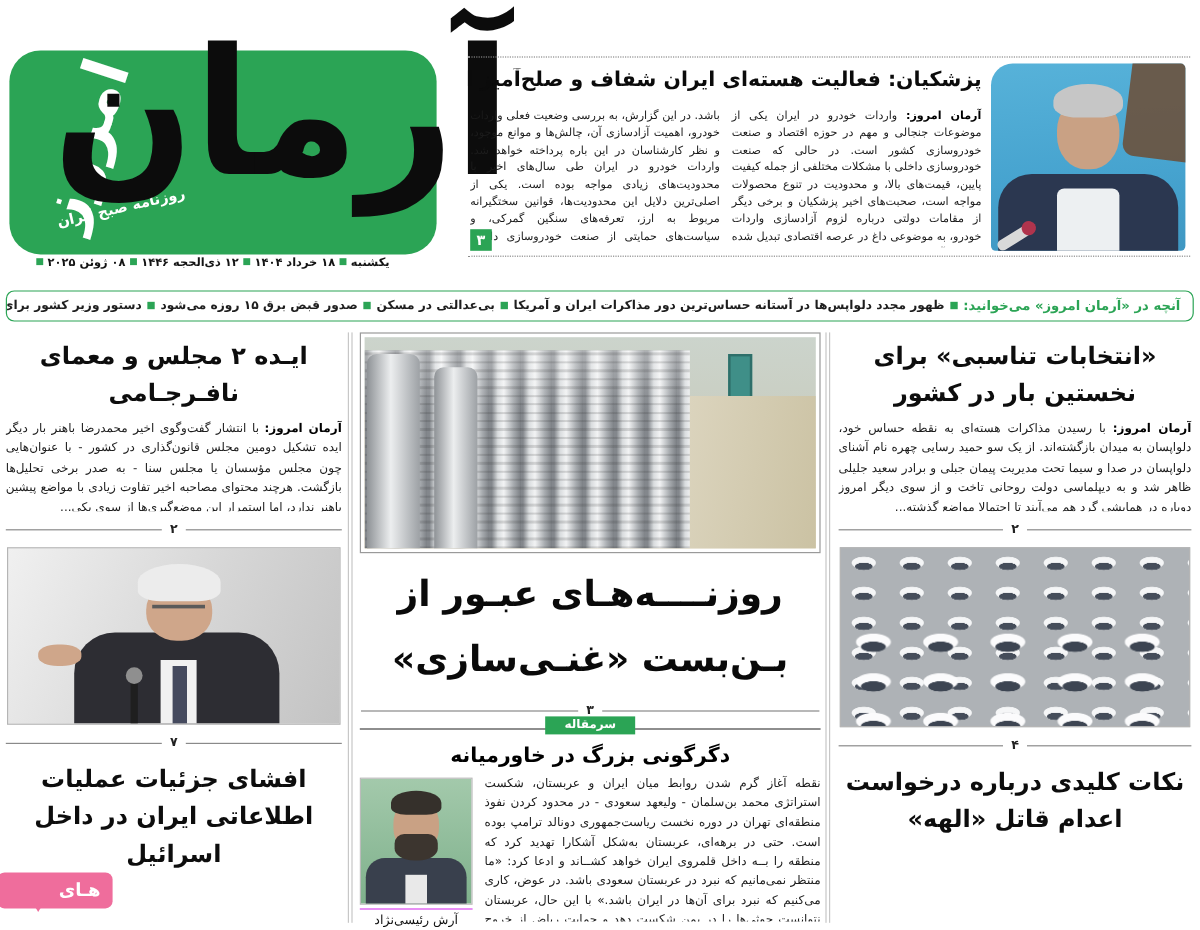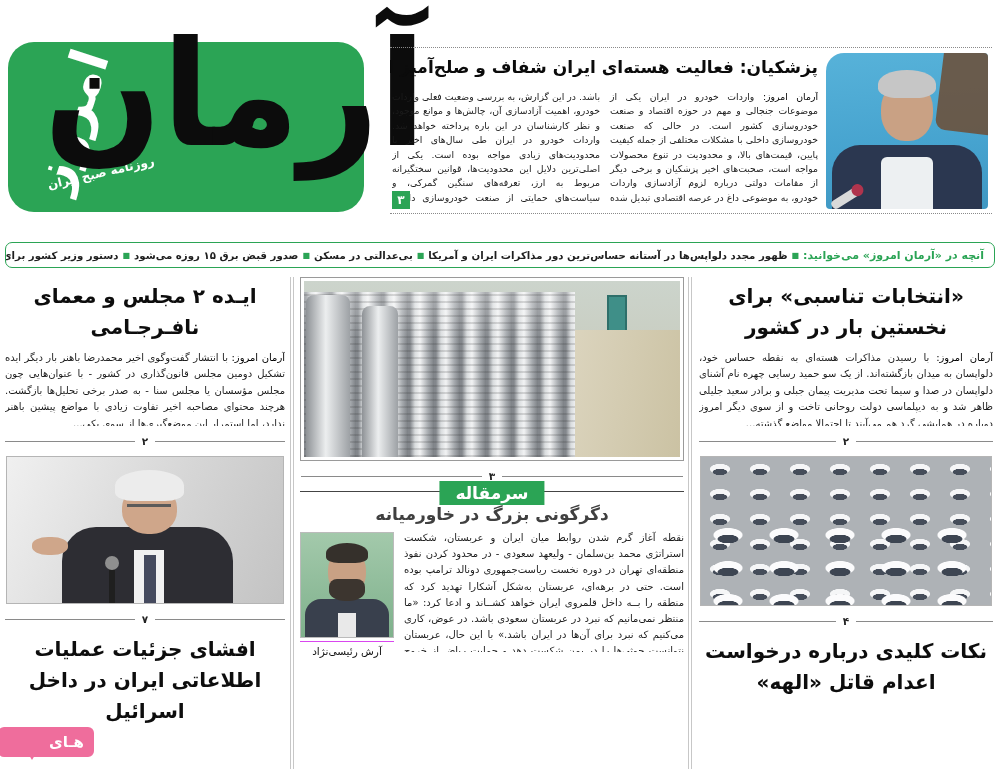--- a/index.html
+++ b/index.html
@@ -15,21 +15,21 @@
               font-size:138px; font-weight:bold; color:#0c0c0c; letter-spacing:-4px; transform:scaleY(1.06);}
   .mast-sub{position:absolute; left:10px; top:60px; width:120px; height:120px; display:flex; align-items:center; justify-content:center;
             transform:rotate(-72deg); color:#fff; font-size:52px; font-weight:bold;}
   .mast-tag{position:absolute; left:26px; top:166px; width:150px; color:#fff; font-size:12px; font-weight:bold; transform:rotate(-13deg); text-align:center;}
 
   
   .lead{position:absolute; left:390px; top:47px; width:602px; height:167px; border-top:1px dotted #8a8a8a; border-bottom:1px dotted #8a8a8a;}
   .lead-h{position:absolute; left:0; top:9px; width:428px; font-size:17px; font-weight:bold; color:#0b0b0b; text-align:center; white-space:nowrap; overflow:hidden;}
   .lead-cols{position:absolute; left:2px; top:42px; width:426px; height:116px; display:flex; gap:10px; overflow:hidden;}
   .lead-cols p{flex:1; font-size:9.3px; line-height:1.55; text-align:justify; color:#1b1b1b;}
-  .srclbl{font-weight:normal; color:#000;}
+  .srclbl{font-weight:bold; color:#000;}
   .lead-badge{position:absolute; left:2px; bottom:4px; width:18px; height:18px; background:var(--green); color:#fff; font-size:12px; font-weight:bold; display:flex; align-items:center; justify-content:center;}
   .lead-photo{position:absolute; left:436px; top:5px; width:162px; height:156px; border-radius:18px 4px 4px 4px; overflow:hidden;
               background:linear-gradient(175deg,#57b2d9 0%,#46a3cf 60%,#3f97c2 100%);}
   .pz-chair{position:absolute; top:-12px; right:-16px; width:64px; height:92px; background:#6d4c34; border-radius:10px; transform:rotate(7deg); opacity:.85;}
   .pz-suit{position:absolute; bottom:-8px; left:50%; transform:translateX(-50%); width:150px; height:72px; background:#2b3750; border-radius:28px 28px 0 0;}
   .pz-shirt{position:absolute; bottom:-4px; left:50%; transform:translateX(-50%); width:52px; height:56px; background:#edf0f2; border-radius:6px 6px 0 0;}
   .pz-face{position:absolute; top:28px; left:50%; transform:translateX(-50%); width:52px; height:60px; background:#c9a184; border-radius:46%;}
   .pz-hair{position:absolute; top:17px; left:50%; transform:translateX(-50%); width:58px; height:28px; background:#c6c6c6; border-radius:50% 50% 35% 35%;}
   .pz-mic{position:absolute; bottom:6px; left:4px; width:30px; height:9px; background:#d9d9d9; border-radius:4px; transform:rotate(-32deg);}
   .pz-mic::after{content:""; position:absolute; right:-6px; top:-2px; width:12px; height:12px; border-radius:50%; background:#b0344d;}
@@ -96,22 +96,22 @@
     background:repeating-linear-gradient(0deg, rgba(40,40,40,.16) 0 2px, transparent 2px 7px), linear-gradient(rgba(255,255,255,.35), transparent 30%);}
   .cf-big1,.cf-big2{position:absolute; bottom:0; border-radius:8px 8px 0 0; background:linear-gradient(90deg,#8e9296,#eceeef 45%,#9da1a5);}
   .cf-big1{left:2px; width:44px; height:92%;}
   .cf-big2{left:58px; width:36px; height:86%;}
 
   
   .main-h{font-size:30px; line-height:1.8; font-weight:bold; text-align:center; color:#0a0a0a; margin-top:8px; letter-spacing:-1px;}
 
   
   .editorial{position:relative; border-top:1.5px solid #444; margin:4px 2px 0; padding-top:12px;}
-  .ed-tab{position:absolute; top:-11px; left:50%; transform:translateX(-50%); background:var(--green); color:#fff; font-size:17px; font-weight:bold; padding:2px 16px;}
-  .ed-title{font-size:17px; font-weight:bold; text-align:center; color:#404040; margin-bottom:6px;}
+  .ed-tab{position:absolute; top:-11px; left:50%; transform:translateX(-50%); background:var(--green); color:#fff; font-size:10px; font-weight:bold; padding:2px 16px;}
+  .ed-title{font-size:17px; font-weight:bold; text-align:center; color:#000000; margin-bottom:6px;}
   .ed-author{float:left; width:94px; margin:2px 10px 2px 0;}
   .photo-author{position:relative; width:94px; height:106px; overflow:hidden; background:linear-gradient(#a3c9ab,#7fb18c); border:1px solid #bbb;}
   .au-suit{position:absolute; bottom:-4px; left:50%; transform:translateX(-50%); width:84px; height:42px; background:#39404d; border-radius:16px 16px 0 0;}
   .au-shirt{position:absolute; bottom:-2px; left:50%; transform:translateX(-50%); width:18px; height:26px; background:#e9e9e9;}
   .au-face{position:absolute; top:16px; left:50%; transform:translateX(-50%); width:38px; height:46px; background:#c9a184; border-radius:46%;}
   .au-hair{position:absolute; top:10px; left:50%; transform:translateX(-50%); width:42px; height:20px; background:#35302b; border-radius:50% 50% 30% 30%;}
   .au-beard{position:absolute; top:46px; left:50%; transform:translateX(-50%); width:36px; height:22px; background:#3c352f; border-radius:8px 8px 45% 45%;}
   .ed-author-name{font-size:10.5px; font-weight:normal; text-align:center; border-top:1px solid #d946ef; margin-top:3px; padding-top:3px; color:#111;}
   .ed-body{font-size:10px; line-height:1.62; text-align:justify; color:#1c1c1c; max-height:122px; overflow:hidden;}
 
@@ -142,20 +142,21 @@
     <div class="lead-photo">
       <div class="pz-chair"></div>
       <div class="pz-suit"></div>
       <div class="pz-shirt"></div>
       <div class="pz-face"></div>
       <div class="pz-hair"></div>
       <div class="pz-mic"></div>
     </div>
   </section>
 
+  <div class="dateline"><span class="dpart">یکشنبه</span><span class="dsep">■</span><span class="dpart">۱۸ خرداد ۱۴۰۴</span><span class="dsep">■</span><span class="dpart">۱۲ ذی‌الحجه ۱۴۴۶</span><span class="dsep">■</span><span class="dpart">۰۸ ژوئن ۲۰۲۵</span><span class="dsep">■</span></div>
 
   <div class="ticker">
     <span class="tlabel">آنچه در «آرمان امروز» می‌خوانید:</span>
     <span class="titems"><span class="tsep">■</span><span class="titem">ظهور مجدد دلواپس‌ها در آستانه حساس‌ترین دور مذاکرات ایران و آمریکا</span><span class="tsep">■</span><span class="titem">بی‌عدالتی در مسکن</span><span class="tsep">■</span><span class="titem">صدور قبض برق ۱۵ روزه می‌شود</span><span class="tsep">■</span><span class="titem">دستور وزیر کشور برای بررسی وضعیت حمل و نقل عمومی غیررسمی</span></span>
   </div>
 
   <div class="vsep v1"></div>
   <div class="vsep v2"></div>
 
   <div class="col col-right">
@@ -184,20 +185,21 @@
   <div class="col col-center">
     <div class="photo-frame">
       <div class="photo-cf">
         <div class="cf-door"></div>
         <div class="cf-floor"></div>
         <div class="cf-rows"></div>
         <div class="cf-big1"></div>
         <div class="cf-big2"></div>
       </div>
     </div>
+    <h1 class="main-h">روزنــــه‌هـای عبـور از بـن‌بست «غنـی‌سازی»</h1>
     <div class="divider">
         <i class="dl"></i>
         <b class="dnum">۳</b>
         <i class="dl"></i>
       </div>
 
     <section class="editorial">
       <div class="ed-tab">سرمقاله</div>
       <h3 class="ed-title">دگرگونی بزرگ در خاورمیانه</h3>
       <div class="ed-author">

